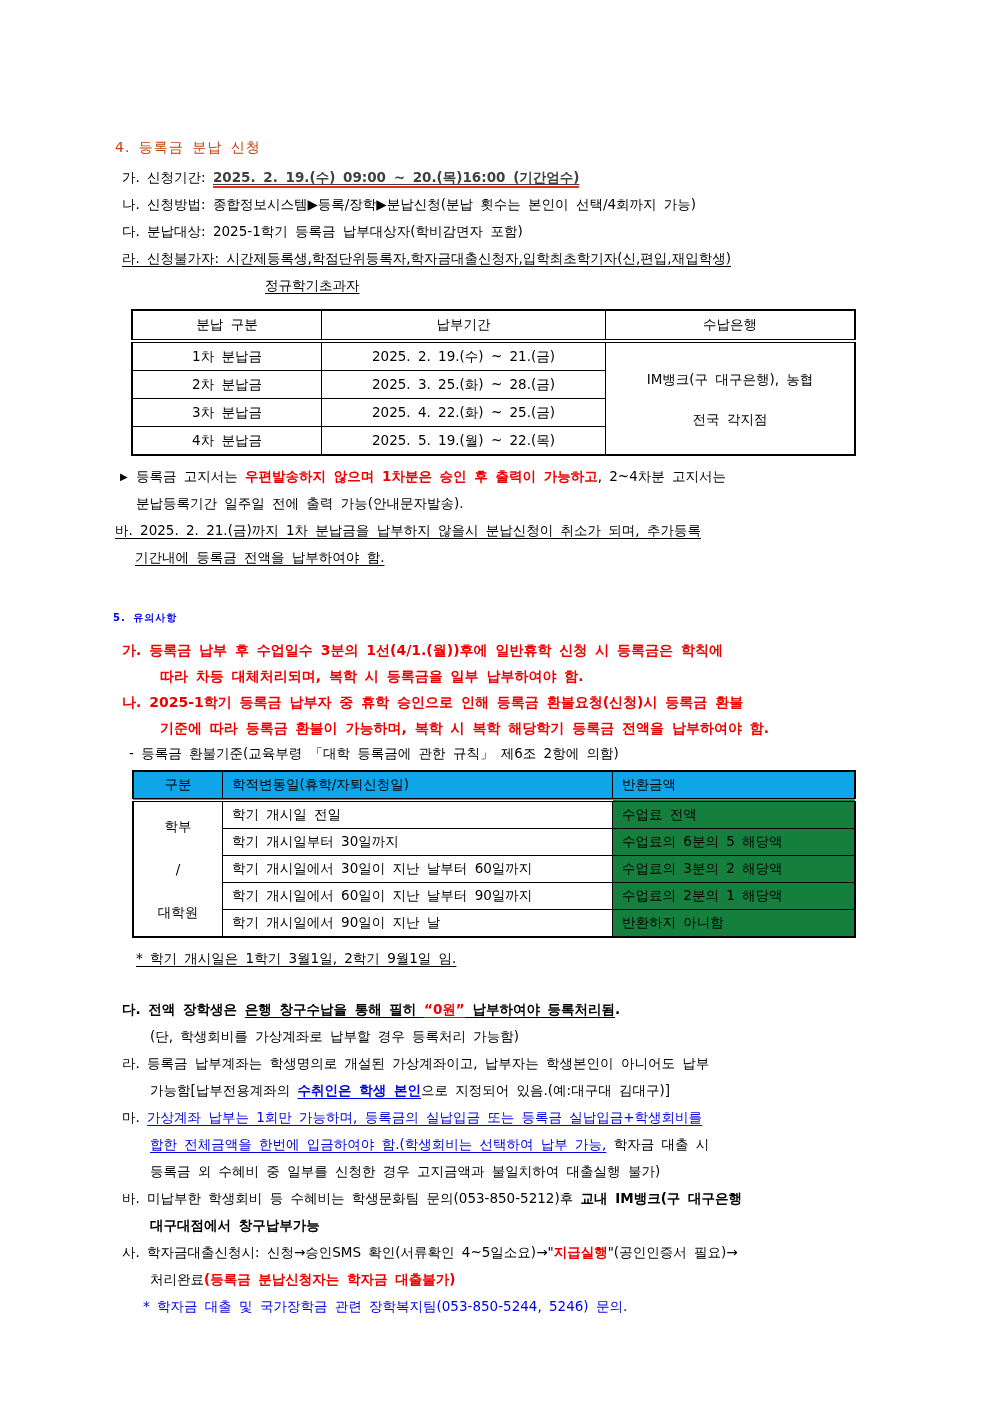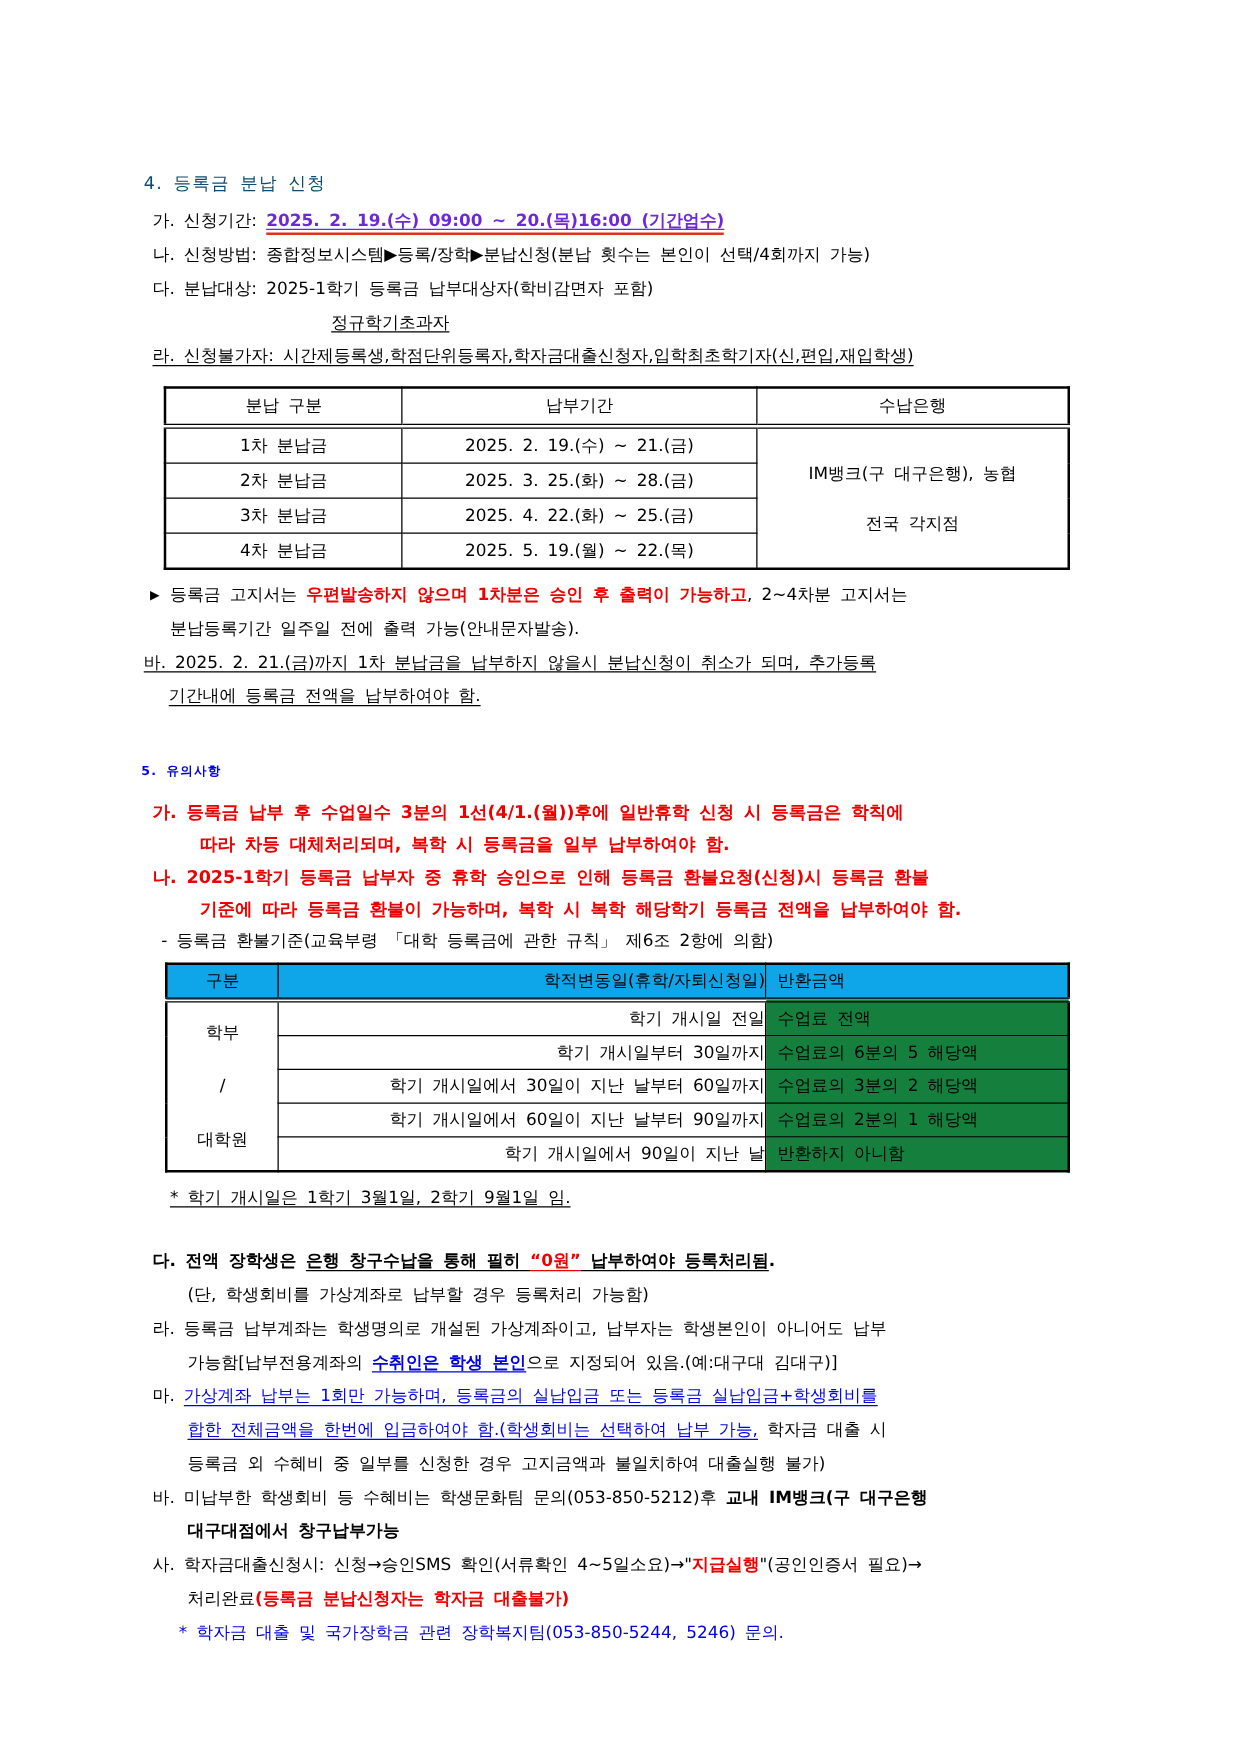--- a/index.html
+++ b/index.html
@@ -12,29 +12,29 @@
     overflow: hidden;
   }
   .doc {
     position: relative;
     padding: 136px 40px 0 115px;
     width: 837px;
     word-spacing: 3px;
     letter-spacing: 0px;
   }
   .line { line-height: 27px; white-space: nowrap; }
-  .s4-title { font-size: 14px; color: #0c4a6e; line-height: 22px; margin-bottom: 6px; letter-spacing: 1px; }
+  .s4-title { font-size: 14px; color: #c2410c; line-height: 22px; margin-bottom: 6px; letter-spacing: 1px; }
   .s4-item { margin-left: 7px; }
   .indent-ra2 { margin-left: 150px; }
   .u { text-decoration: underline; text-underline-offset: 3px; }
   .blue { color: #0000e0; }
   .red { color: #ee0000; }
   .b { font-weight: bold; }
   .date-val {
-    color: #6d28d9; font-weight: bold;
+    color: #404040; font-weight: bold;
     text-decoration: underline; text-underline-offset: 2px;
     border-bottom: 2px solid #e03020; padding-bottom: 1px;
   }
 
   
   table.t1 {
     border-collapse: collapse;
     margin: 10px 0 7px 16px;
     border: 2px solid #000;
     table-layout: fixed;
@@ -64,21 +64,21 @@
   table.t2 {
     border-collapse: collapse;
     margin: 5px 0 8px 17px;
     border: 2px solid #000;
     table-layout: fixed;
   }
   .t2 th, .t2 td { border: 1px solid #000; padding: 0; font-weight: normal; }
   .t2 th { height: 26px; background: #0ea5e9; border-bottom: 4px double #000; text-align: center; }
   .t2 td { height: 26px; }
   .t2 .g1 { width: 88px; text-align: center; }
-  .t2 .g2 { width: 380px; text-align: right; padding-left: 9px; }
+  .t2 .g2 { width: 380px; text-align: left; padding-left: 9px; }
   .t2 .g3 { width: 232px; text-align: left; padding-left: 9px; }
   .t2 td.gray { background: #15803d; }
   .t2 .group-cell div { line-height: 43px; }
 
   .semester-note { margin-left: 21px; line-height: 24px; }
 
   .n5 { margin-left: 7px; }
   .n5-cont { margin-left: 35px; }
   .gap-lg { height: 26px; }
   .footer-note { margin-left: 28px; }
@@ -88,22 +88,22 @@
 
 <div class="doc">
 
   <div class="line s4-title">4. 등록금 분납 신청</div>
 
   <div class="line s4-item">
     <span>가. 신청기간: </span><span class="date-val">2025. 2. 19.(수) 09:00 ~ 20.(목)16:00 (기간엄수)</span>
   </div>
   <div class="line s4-item">나. 신청방법: 종합정보시스템▶등록/장학▶분납신청(분납 횟수는 본인이 선택/4회까지 가능)</div>
   <div class="line s4-item">다. 분납대상: 2025-1학기 등록금 납부대상자(학비감면자 포함)</div>
+  <div class="line s4-item u">라. 신청불가자: 시간제등록생,학점단위등록자,학자금대출신청자,입학최초학기자(신,편입,재입학생)</div>
   <div class="line s4-item indent-ra2"><span class="u">정규학기초과자</span></div>
-  <div class="line s4-item u">라. 신청불가자: 시간제등록생,학점단위등록자,학자금대출신청자,입학최초학기자(신,편입,재입학생)</div>
 
   <table class="t1">
     <tbody>
         <tr>
       <th class="c1">분납 구분</th>
       <th class="c2">납부기간</th>
       <th class="c3">수납은행</th>
     </tr>
     <tr>
       <td>1차 분납금</td>

